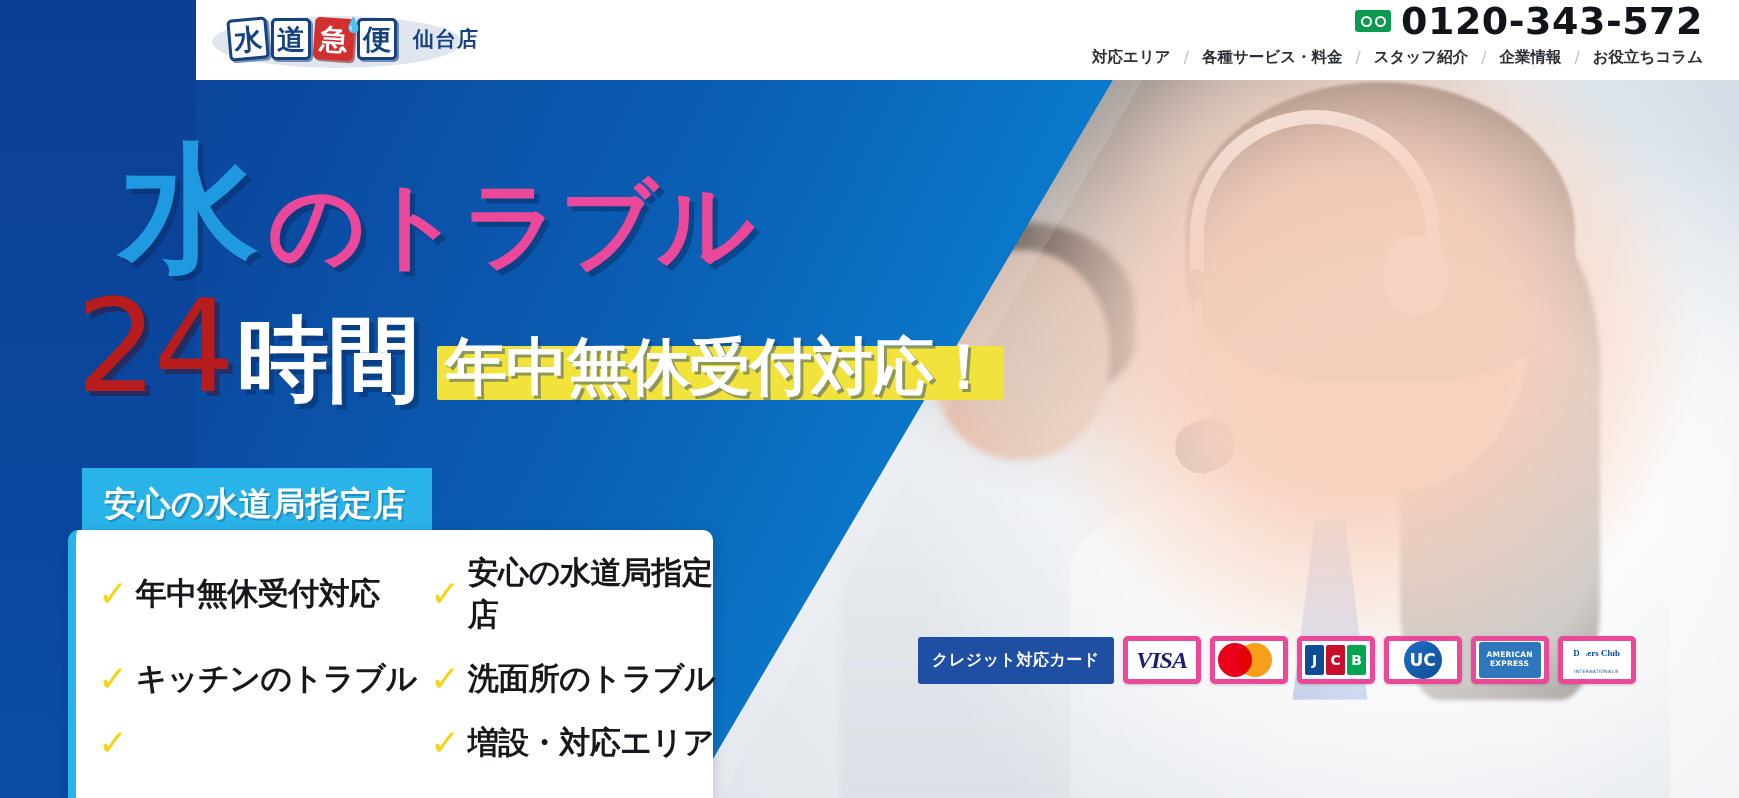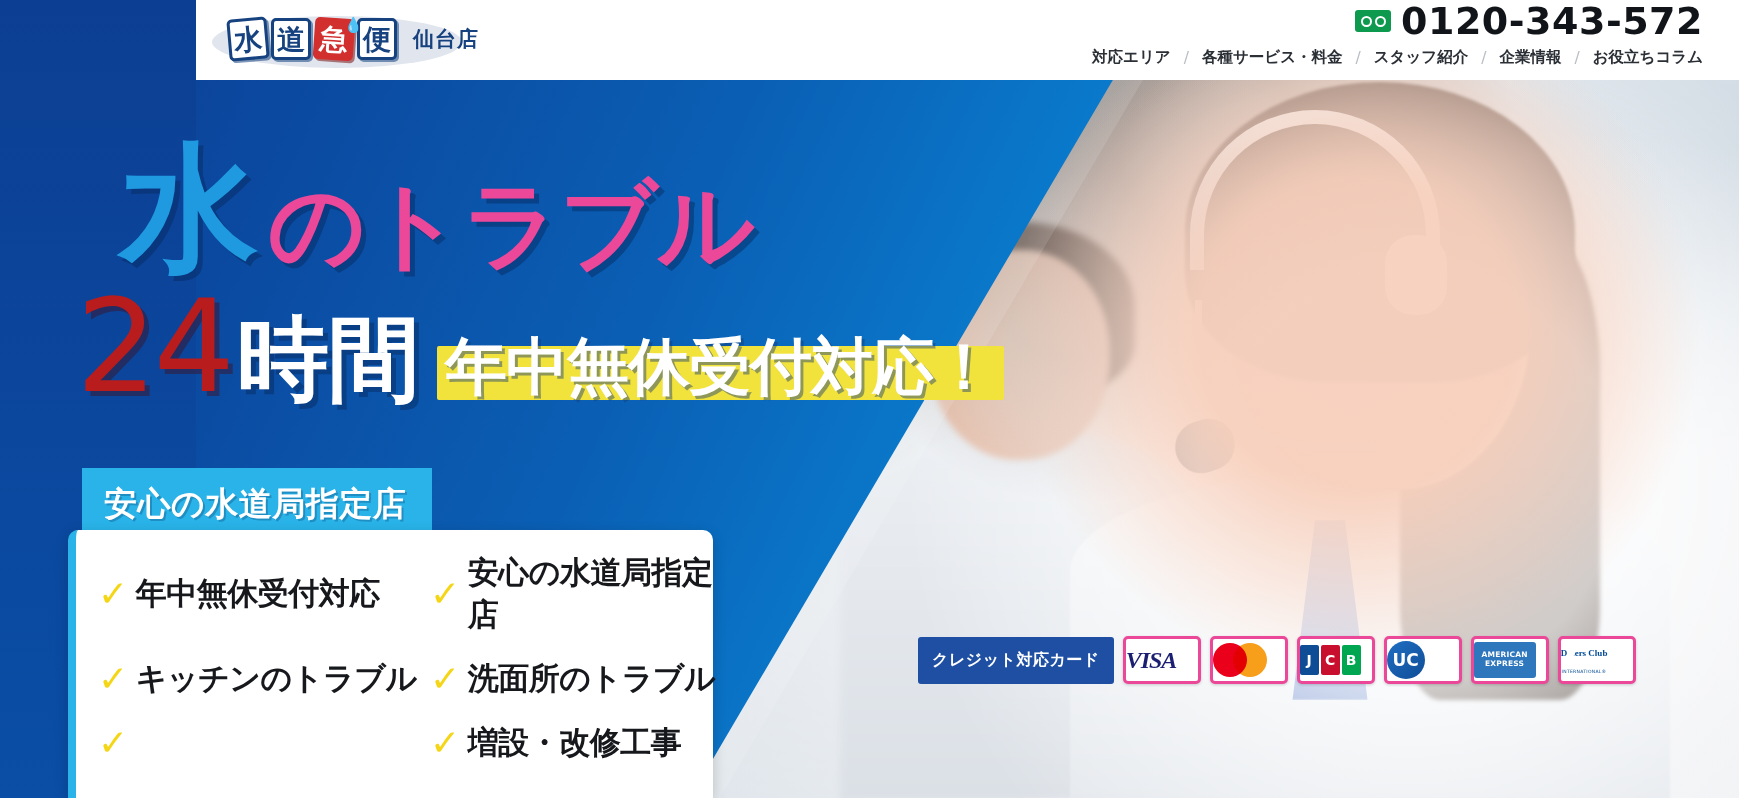--- a/index.html
+++ b/index.html
@@ -245,21 +245,21 @@
     position: absolute; left: 918px; top: 636px;
     display: flex; align-items: center; gap: 9px;
   }
   .cc-label {
     background: #1e4fa3; color: #ffffff; font-size: 16px; font-weight: 700;
     font-family: "DejaVu Sans", sans-serif; padding: 13px 14px; border-radius: 3px;
     letter-spacing: 0.5px; white-space: nowrap;
   }
   .cc {
     width: 78px; height: 48px; background: #ffffff; border-radius: 5px;
-    border: 3px solid #ec4899; display: flex; align-items: center; 
+    border: 5px solid #ec4899; display: flex; align-items: center; justify-content: center;
     box-shadow: 0 1px 3px rgba(0,0,0,0.18); overflow: hidden; position: relative;
   }
   .cc-visa {
     font-family: "Liberation Serif", serif; font-style: italic; font-weight: 700;
     font-size: 24px; color: #1a1f71; letter-spacing: -1px;
   }
   .cc-mc-circles { position: relative; width: 62px; height: 34px; }
   .cc-mc-circles span {
     position: absolute; top: 0; width: 34px; height: 34px; border-radius: 50%;
   }
@@ -390,21 +390,21 @@
       </div>
       <div class="check-item">
         <span class="tick">✓</span>
         <span>洗面所のトラブル</span>
       </div>
       <div class="check-item">
         <span class="tick">✓</span>
       </div>
       <div class="check-item">
         <span class="tick">✓</span>
-        <span>増設・改修工事</span>
+        <span>増設・対応エリア</span>
       </div>
     </div>
   </div>
 
   <div class="cc-strip">
     <div class="cc-label">クレジット対応カード</div>
 
     <div class="cc">
       <span class="cc-visa">VISA</span>
     </div>

